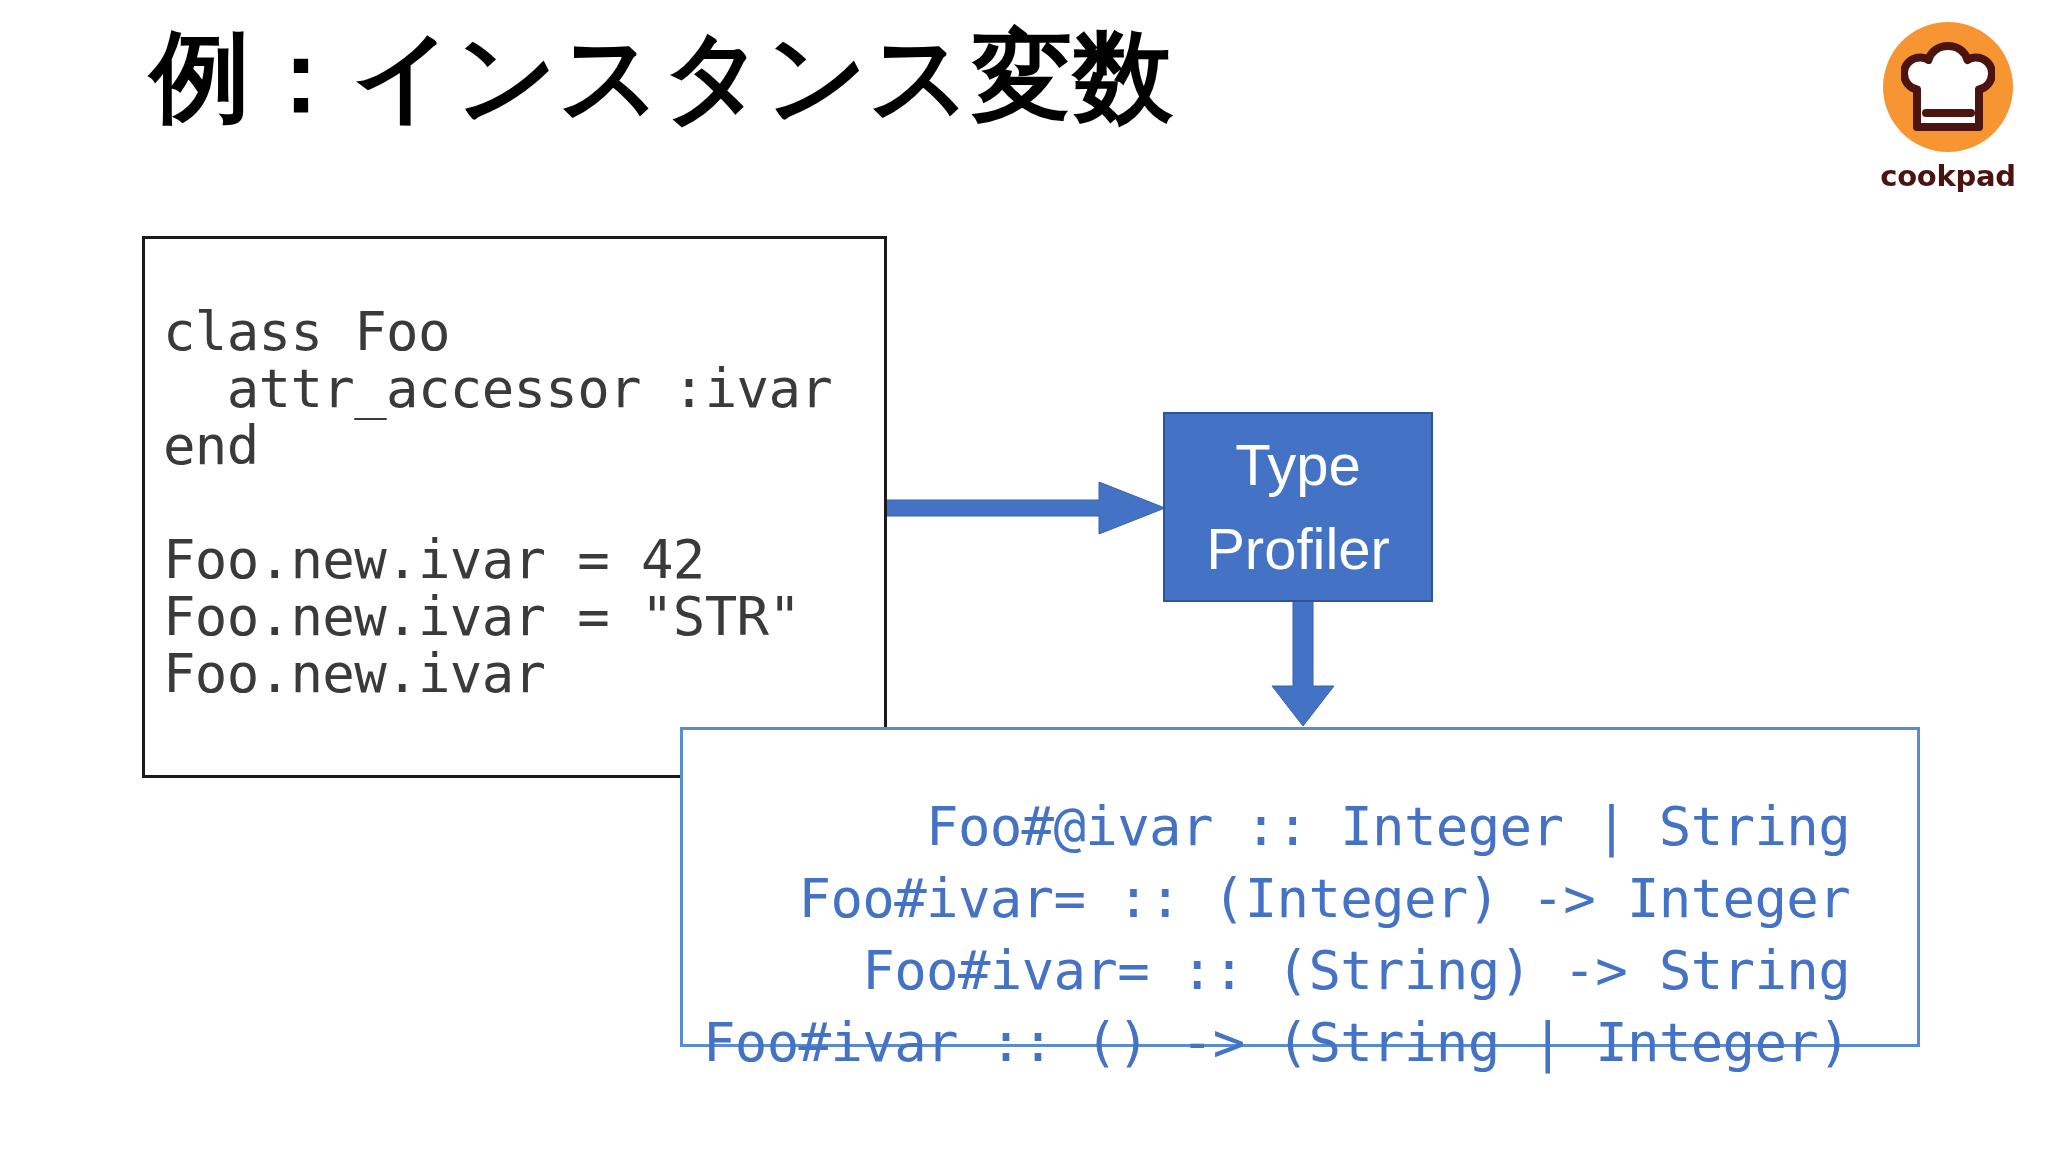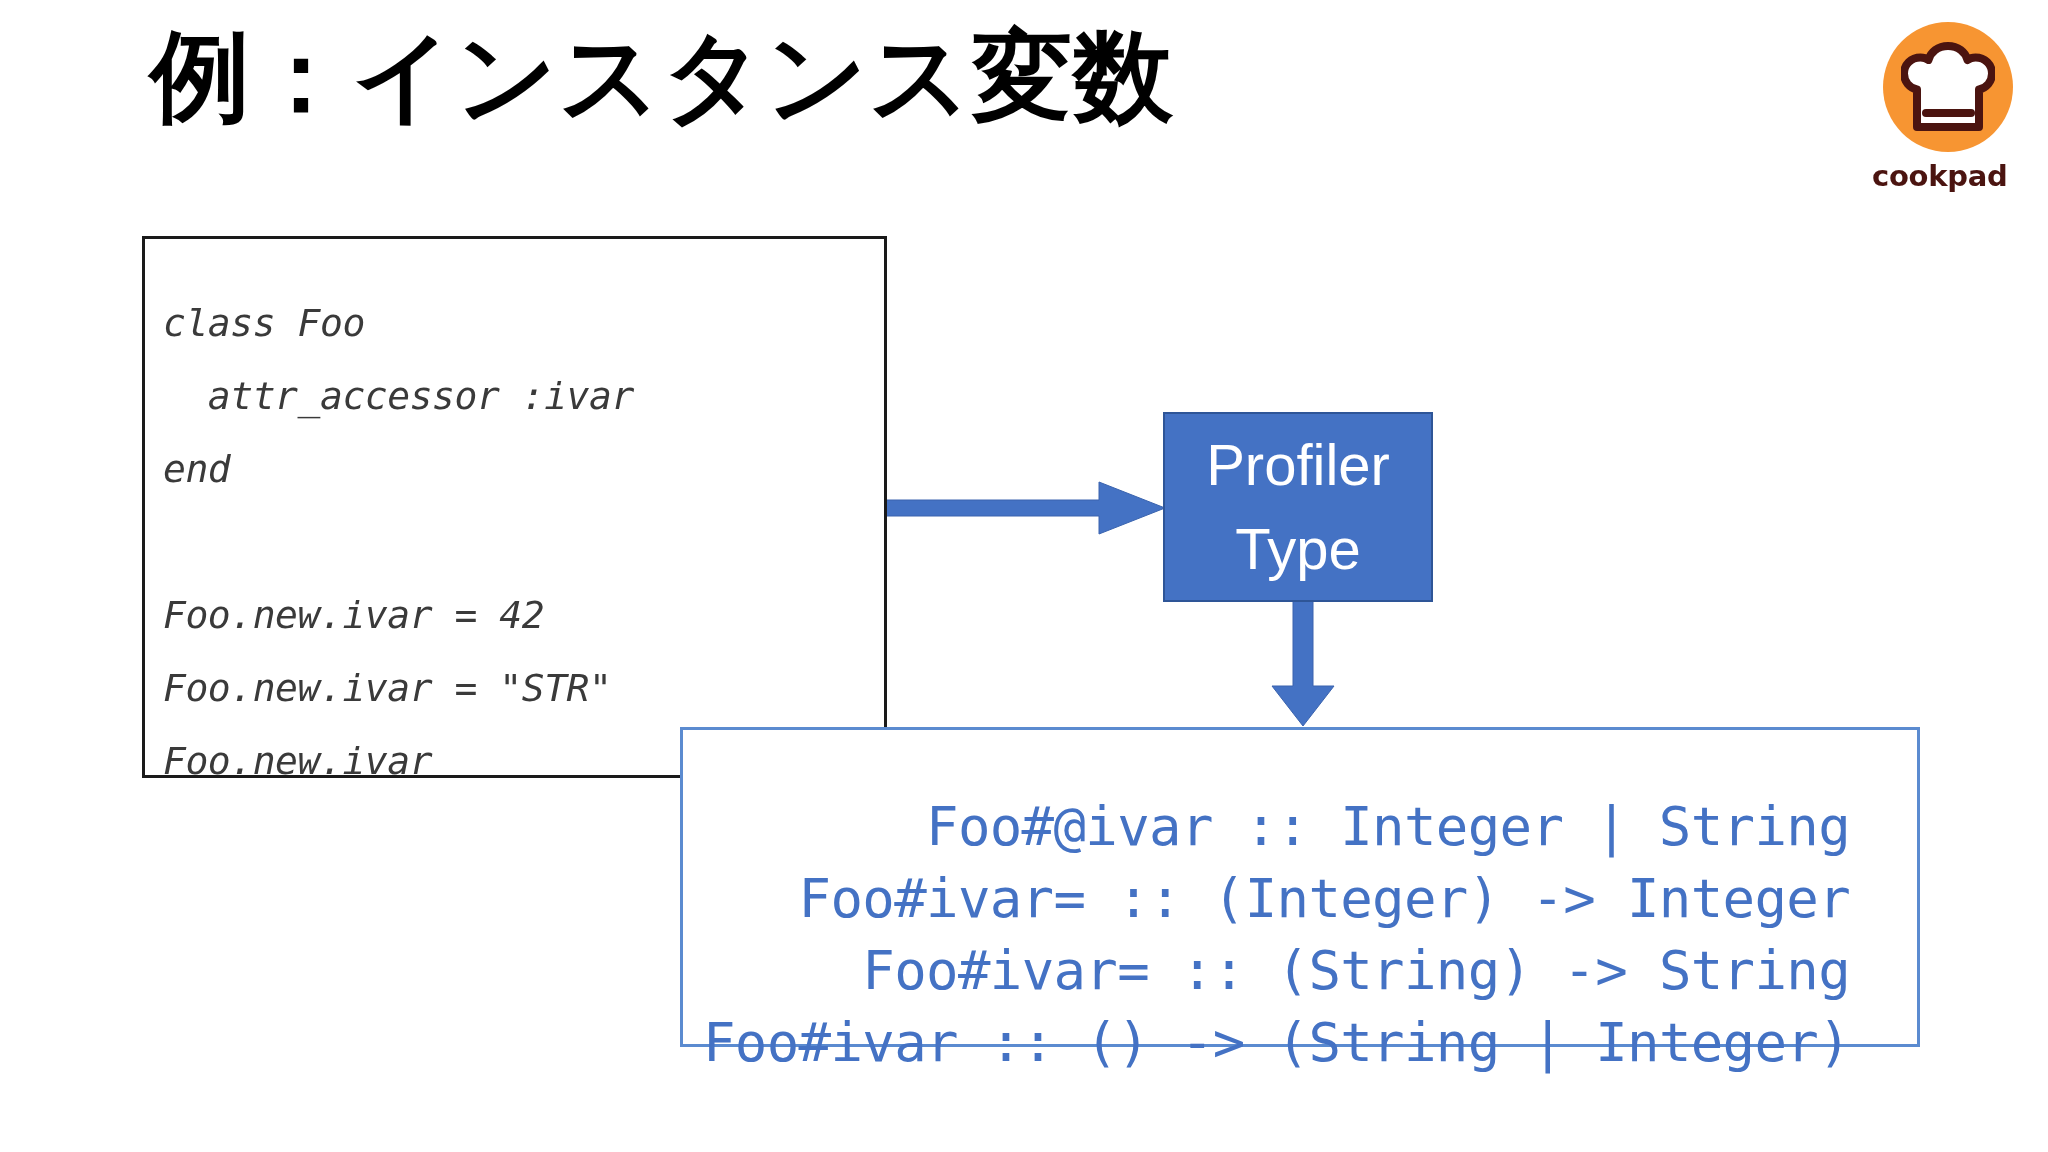--- a/index.html
+++ b/index.html
@@ -52,21 +52,21 @@
     background: #F79532;
   }
   #cookpad-hat-svg {
     position: absolute;
     left: 18px;
     top: 20px;
     width: 94px;
     height: 92px;
   }
   #cookpad-wordmark {
-    text-align: left;
+    text-align: center;
     font-family: "DejaVu Sans", "Liberation Sans", sans-serif;
     font-size: 29px;
     font-weight: 700;
     color: #4B1410;
     letter-spacing: -0.01em;
     margin-top: 7px;
   }
 
   
   #code-box {
@@ -78,26 +78,25 @@
     border: 3px solid #1a1a1a;
     background: #ffffff;
     box-sizing: border-box;
     z-index: 5;
   }
   #code-text {
     position: absolute;
     left: 18px;
     top: 10px;
     font-family: "DejaVu Sans Mono", "Liberation Mono", monospace;
-    font-size: 38px;
-    line-height: 73px;
+    font-size: 54px;
+    line-height: 57px;
     color: #3a3a3a;
     white-space: pre;
     letter-spacing: -0.012em;
-    font-style: italic;
   }
 
   
   #profiler-box {
     position: absolute;
     left: 1163px;
     top: 412px;
     width: 270px;
     height: 190px;
     background: #4472C4;
@@ -194,22 +193,22 @@
 Foo.new.ivar = 42
 Foo.new.ivar = "STR"
 Foo.new.ivar</pre>
 </div>
 
 <svg id="arrow-right" viewBox="0 0 290 60">
   <path d="M0 22 L222 22 L222 4 L288 30 L222 56 L222 38 L0 38 Z" fill="#4472C4" stroke="#3A63AE" stroke-width="1"></path>
 </svg>
 
 <div id="profiler-box">
+  <div class="profiler-line">Type</div>
   <div class="profiler-line">Profiler</div>
-  <div class="profiler-line">Type</div>
 </div>
 
 <svg id="arrow-down" viewBox="0 0 70 130">
   <path d="M25 0 L45 0 L45 88 L66 88 L35 128 L4 88 L25 88 Z" fill="#4472C4" stroke="#3A63AE" stroke-width="1"></path>
 </svg>
 
 <div id="output-box">
   <pre id="output-text">Foo#@ivar :: Integer | String
 Foo#ivar= :: (Integer) -&gt; Integer
 Foo#ivar= :: (String) -&gt; String

